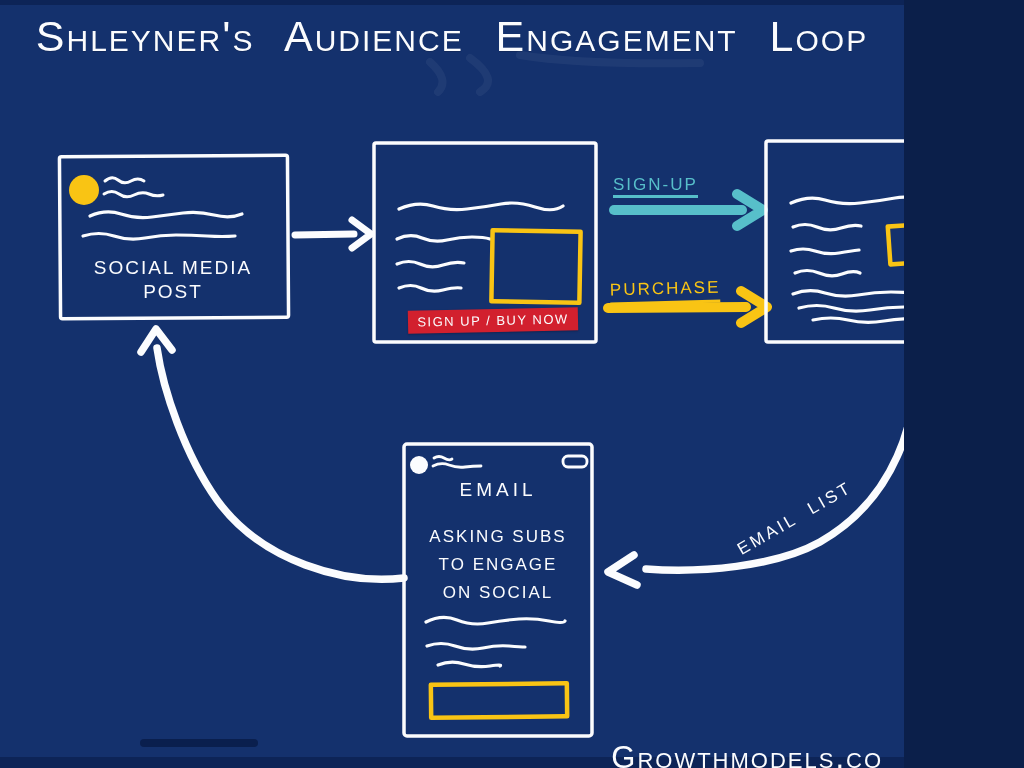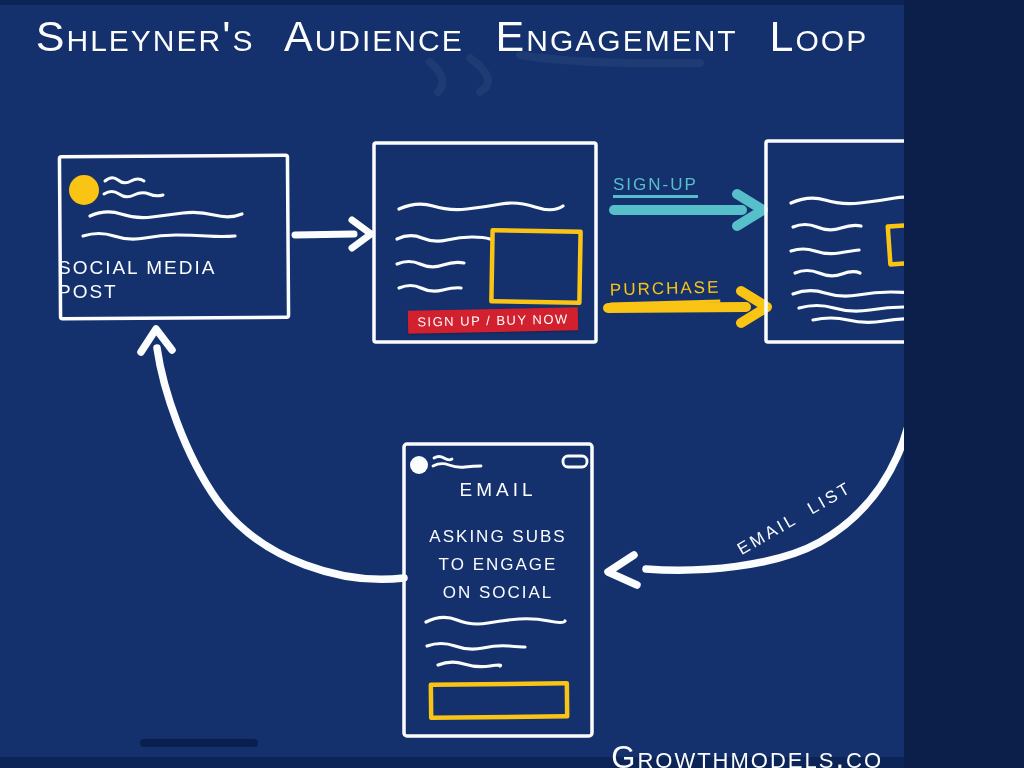--- a/index.html
+++ b/index.html
@@ -10,21 +10,21 @@
     color:#fbfcfe;
   }
   #sketch{position:absolute;left:0;top:0;}
   .txt{position:absolute;color:#fbfcfe;font-variant:normal;}
   .stack{white-space:pre-line;}
   .title{
     left:0;right:0;top:12px;text-align:center;
     font-size:43px;font-variant:small-caps;letter-spacing:2px;word-spacing:18px;
     text-shadow:0 1px 0 rgba(0,0,0,.15);
   }
-  .card-label{font-size:19px;letter-spacing:2px;line-height:24px;text-align:left;}
+  .card-label{font-size:19px;letter-spacing:2px;line-height:24px;text-align:center;}
   .social-label{left:58px;top:256px;width:230px;}
   .offer-title{left:374px;top:156px;width:222px;font-size:20px;letter-spacing:3px;word-spacing:10px;text-align:center;}
   .full-title{left:792px;top:156px;font-size:20px;letter-spacing:3px;word-spacing:12px;}
   .email-title{left:404px;top:479px;width:188px;font-size:19px;letter-spacing:4px;text-align:center;}
   .email-body{left:404px;top:523px;width:188px;font-size:17px;letter-spacing:2px;line-height:28px;text-align:center;}
   .cta-banner{
     left:408px;top:309px;width:170px;height:23px;
     background:#d2202e;transform:rotate(-1.2deg);
     font-size:13px;letter-spacing:1.5px;line-height:23px;text-align:center;
     box-shadow:0 1px 2px rgba(0,0,0,.25);

